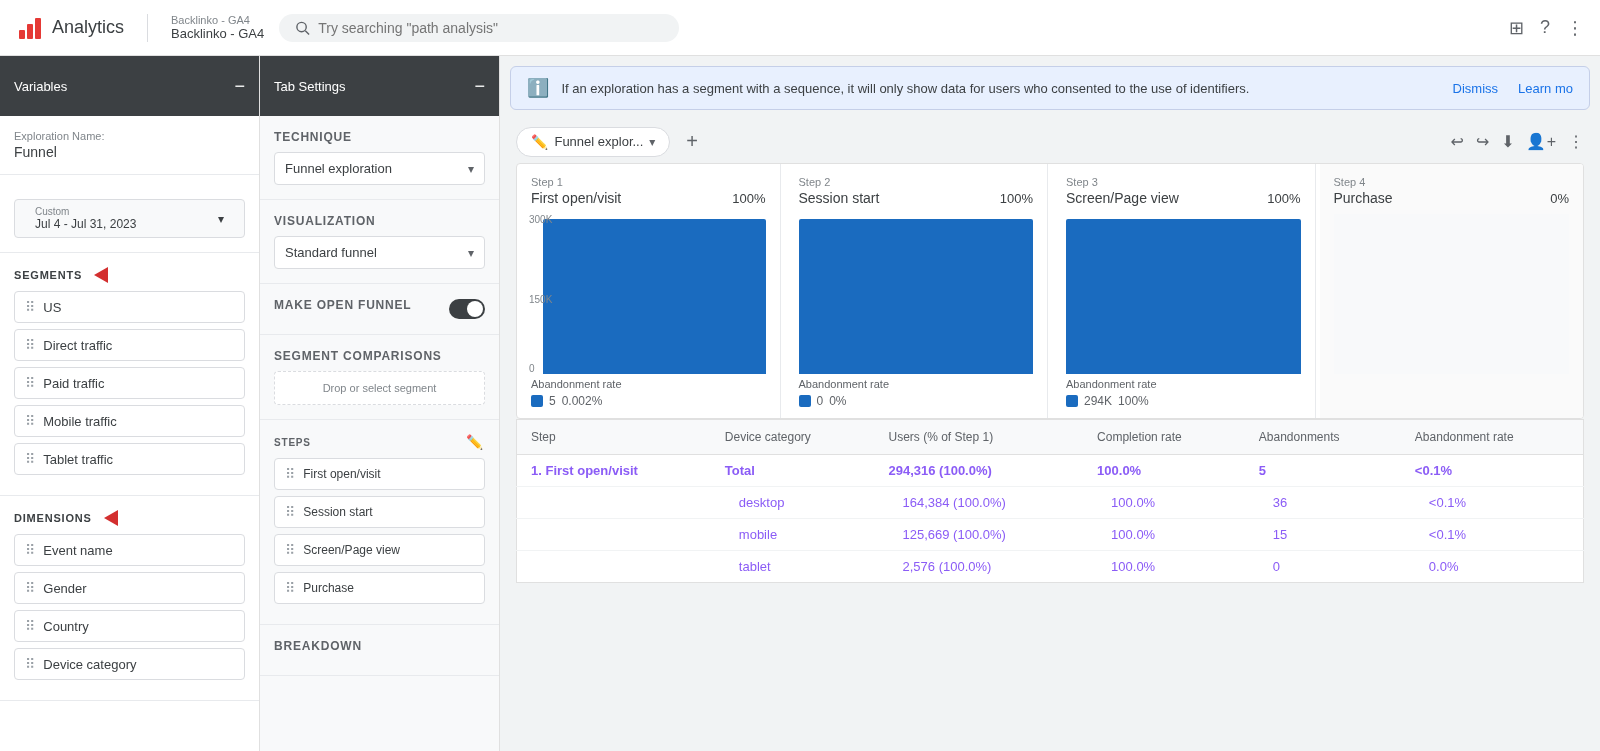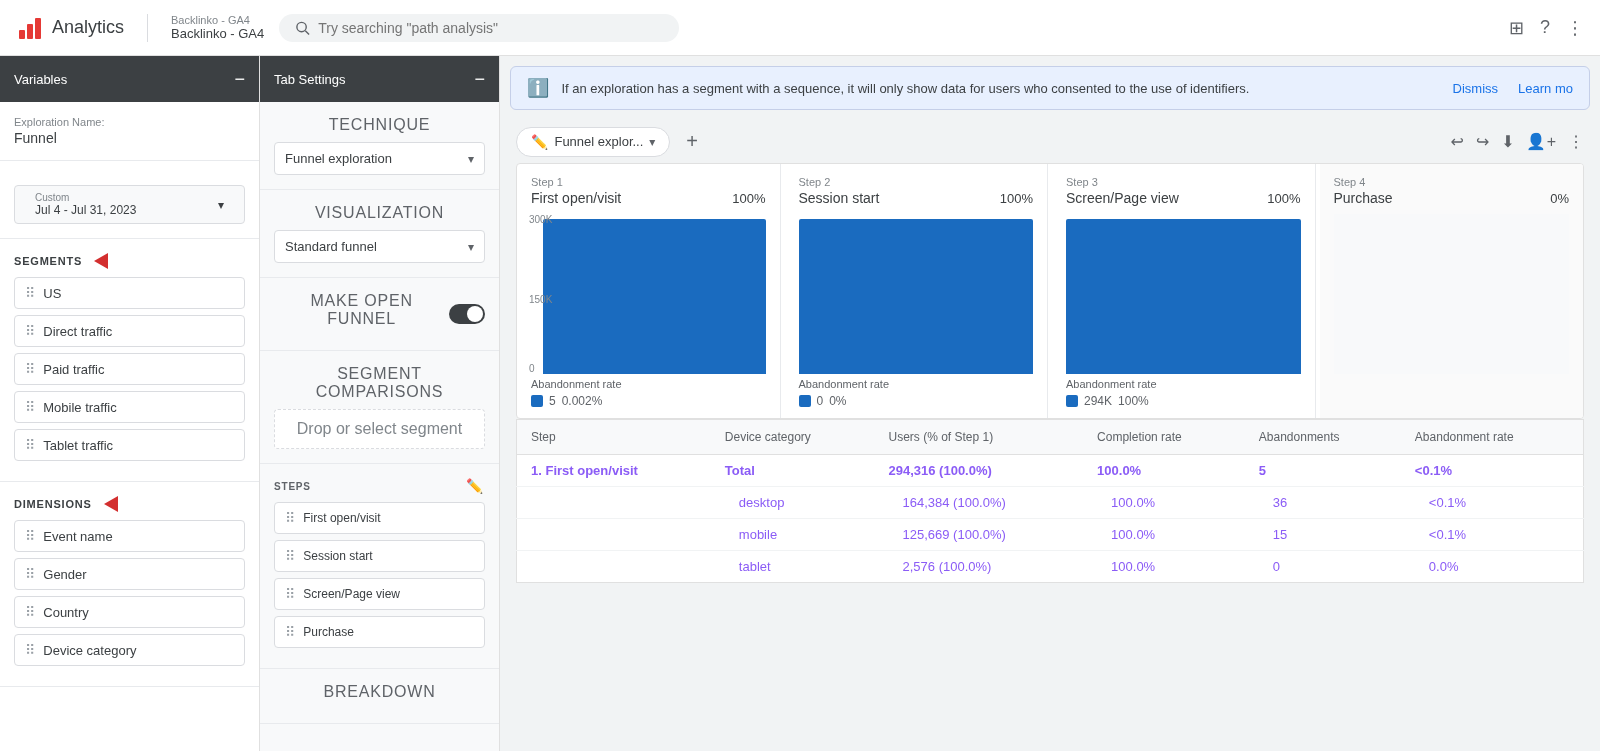--- a/index.html
+++ b/index.html
@@ -30,21 +30,21 @@
     .main-layout { display: flex; height: calc(751px - 56px); }
 
     
     .left-panel {
       width: 260px; min-width: 260px;
       background: #fff; border-right: 1px solid #e0e0e0;
       display: flex; flex-direction: column; overflow-y: auto;
     }
     .panel-header {
       display: flex; align-items: center; justify-content: space-between;
-      background: #3c4043; color: #fff; padding: 14px 14px; font-size: 13px; font-weight: 500;
+      background: #3c4043; color: #fff; padding: 21px 14px; font-size: 13px; font-weight: 500;
     }
     .panel-header-minus { cursor: pointer; font-size: 18px; line-height: 1; }
     .panel-section { padding: 14px; border-bottom: 1px solid #e8eaed; }
     .exploration-name-label { font-size: 11px; color: #80868b; }
     .exploration-name-value { font-size: 14px; font-weight: 500; color: #3c4043; margin-top: 2px; }
     .date-range-selector {
       display: flex; align-items: center; justify-content: space-between;
       background: #f8f9fa; border: 1px solid #dadce0; border-radius: 4px;
       padding: 6px 20px; font-size: 12px; color: #3c4043; cursor: pointer; margin-top: 10px;
     }
@@ -71,22 +71,22 @@
 
     
     .middle-panel {
       width: 240px; min-width: 240px;
       background: #f8f9fa; border-right: 1px solid #e0e0e0;
       display: flex; flex-direction: column; overflow-y: auto;
     }
     .middle-panel .panel-header { background: #3c4043; }
     .settings-section { padding: 14px; border-bottom: 1px solid #e8eaed; }
     .settings-label {
-      font-size: 16px; font-weight: 400; color: #5f6368;
-      letter-spacing: 0.8px; text-transform: uppercase; margin-bottom: 8px; text-align: center;
+      font-size: 12px; font-weight: 700; color: #5f6368;
+      letter-spacing: 0.8px; text-transform: uppercase; margin-bottom: 8px;
     }
     .dropdown-select {
       display: flex; align-items: center; justify-content: space-between;
       background: #fff; border: 1px solid #dadce0; border-radius: 4px;
       padding: 8px 10px; font-size: 13px; color: #3c4043; cursor: pointer;
     }
     .dropdown-chevron { color: #5f6368; font-size: 12px; }
     .toggle-row {
       display: flex; align-items: center; justify-content: space-between;
       font-size: 13px; color: #3c4043;
@@ -94,21 +94,21 @@
     .toggle {
       width: 36px; height: 20px; background: #3c4043; border-radius: 10px;
       position: relative; cursor: pointer;
     }
     .toggle::after {
       content: ''; position: absolute; width: 16px; height: 16px;
       background: #fff; border-radius: 50%; top: 2px; right: 2px;
     }
     .segment-comp-box {
       background: #fff; border: 1px dashed #dadce0; border-radius: 4px;
-      padding: 10px; text-align: center; font-size: 16px; color: #80868b;
+      padding: 10px; text-align: center; font-size: 11px; color: #80868b;
     }
     .steps-header {
       display: flex; align-items: center; justify-content: space-between;
       font-size: 10px; font-weight: 600; color: #5f6368;
       letter-spacing: 0.8px; text-transform: uppercase;
     }
     .step-item {
       display: flex; align-items: center; gap: 8px;
       padding: 7px 10px; border: 1px solid #dadce0; border-radius: 4px;
       margin-bottom: 6px; font-size: 12px; color: #3c4043; background: #fff; cursor: pointer;

